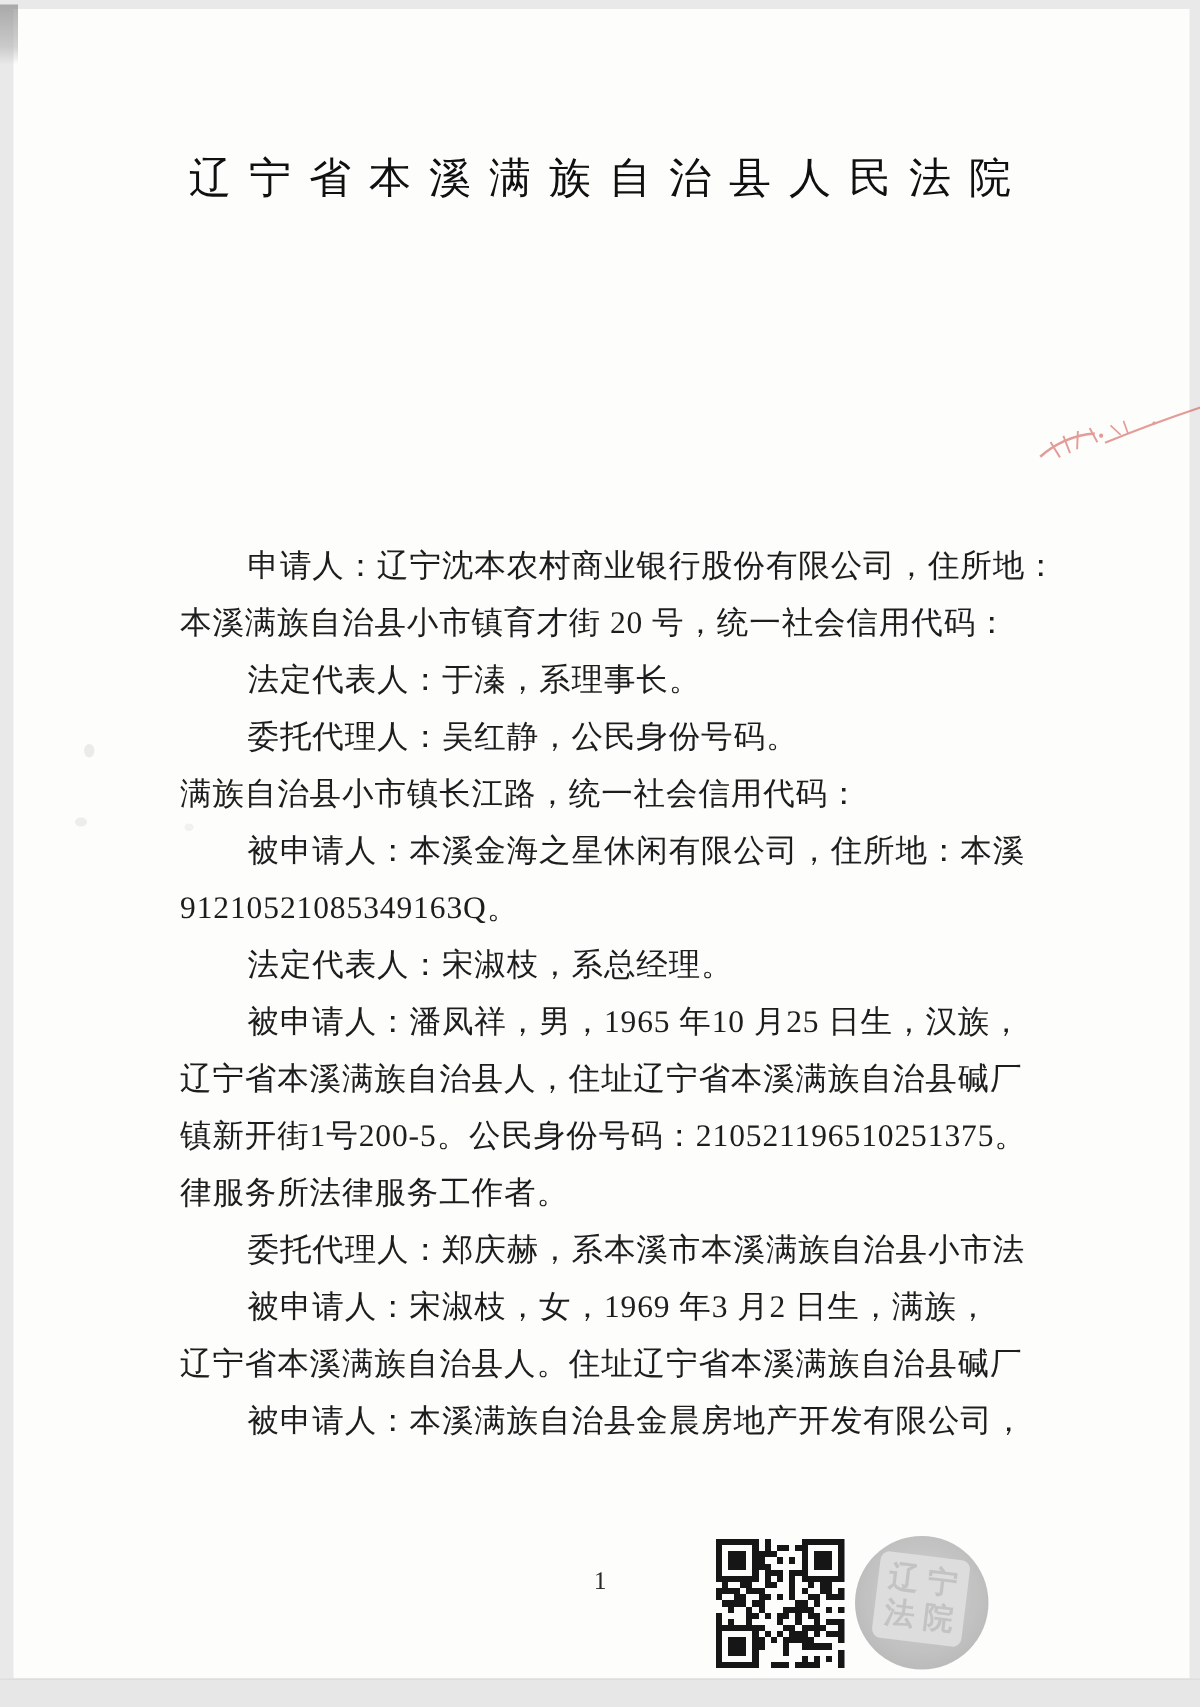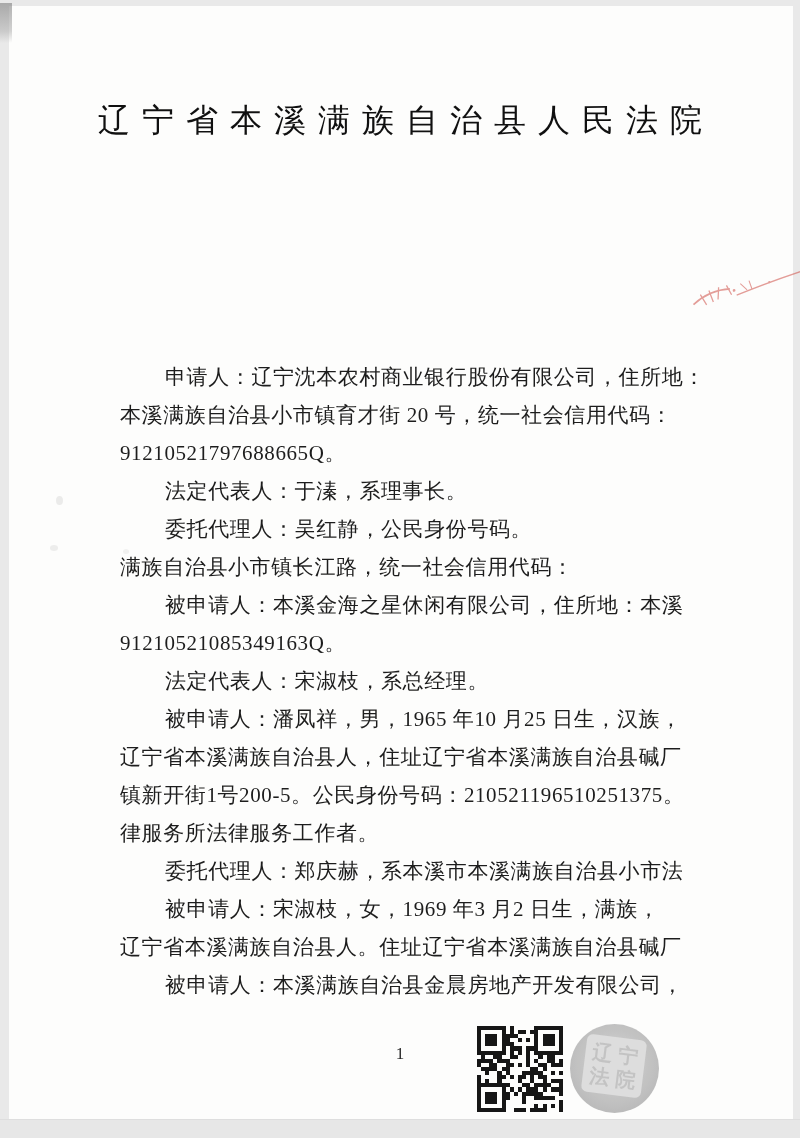--- a/index.html
+++ b/index.html
@@ -17,21 +17,21 @@
     background:#e7e7e7;border-top:1px solid #dedede;
   }
   .corner-artifact{
     position:absolute;left:0;top:3px;width:12px;height:40px;
     background:linear-gradient(180deg,#7e7e7e,#b5b5b5 70%,rgba(180,180,180,0));
     opacity:.6;
   }
   .speck{position:absolute;background:#9a9a9a;border-radius:50%;}
   .court-name{
     position:absolute;top:101px;left:0;width:800px;text-align:center;
-    font-size:32px;line-height:38px;color:#101010;
+    font-size:28px;line-height:38px;color:#101010;
     letter-spacing:12px;text-indent:12px;font-weight:500;
   }
   .doc-title{
     position:absolute;top:212px;left:0;width:800px;text-align:center;
     font-size:39px;line-height:44px;color:#0d0d0d;
     letter-spacing:12px;text-indent:12px;font-weight:500;
   }
   .red-stamp{
     position:absolute;left:686px;top:258px;width:120px;height:62px;
     transform:rotate(-7deg);opacity:.55;
@@ -90,21 +90,20 @@
       <path d="M55 25 l6 7 M64 23 l2 9" stroke="#cf5048" stroke-width="1.1"></path>
       <circle cx="48" cy="31" r="1.4" fill="#cf5048"></circle>
       <circle cx="84" cy="27" r="1.1" fill="#cf5048"></circle>
     </svg>
   </div>
 
 
   <div class="doc-body">
       <div class="line first">申请人：辽宁沈本农村商业银行股份有限公司，住所地：</div>
       <div class="line">本溪满族自治县小市镇育才街 20 号，统一社会信用代码：</div>
-      <div class="line">91210521797688665Q。</div>
       <div class="line first">法定代表人：于溱，系理事长。</div>
       <div class="line first">委托代理人：吴红静，公民身份号码。</div>
       <div class="line">满族自治县小市镇长江路，统一社会信用代码：</div>
       <div class="line first">被申请人：本溪金海之星休闲有限公司，住所地：本溪</div>
       <div class="line">91210521085349163Q。</div>
       <div class="line first">法定代表人：宋淑枝，系总经理。</div>
       <div class="line first">被申请人：潘凤祥，男，1965 年10 月25 日生，汉族，</div>
       <div class="line">辽宁省本溪满族自治县人，住址辽宁省本溪满族自治县碱厂</div>
       <div class="line">镇新开街1号200-5。公民身份号码：210521196510251375。</div>
       <div class="line">律服务所法律服务工作者。</div>

